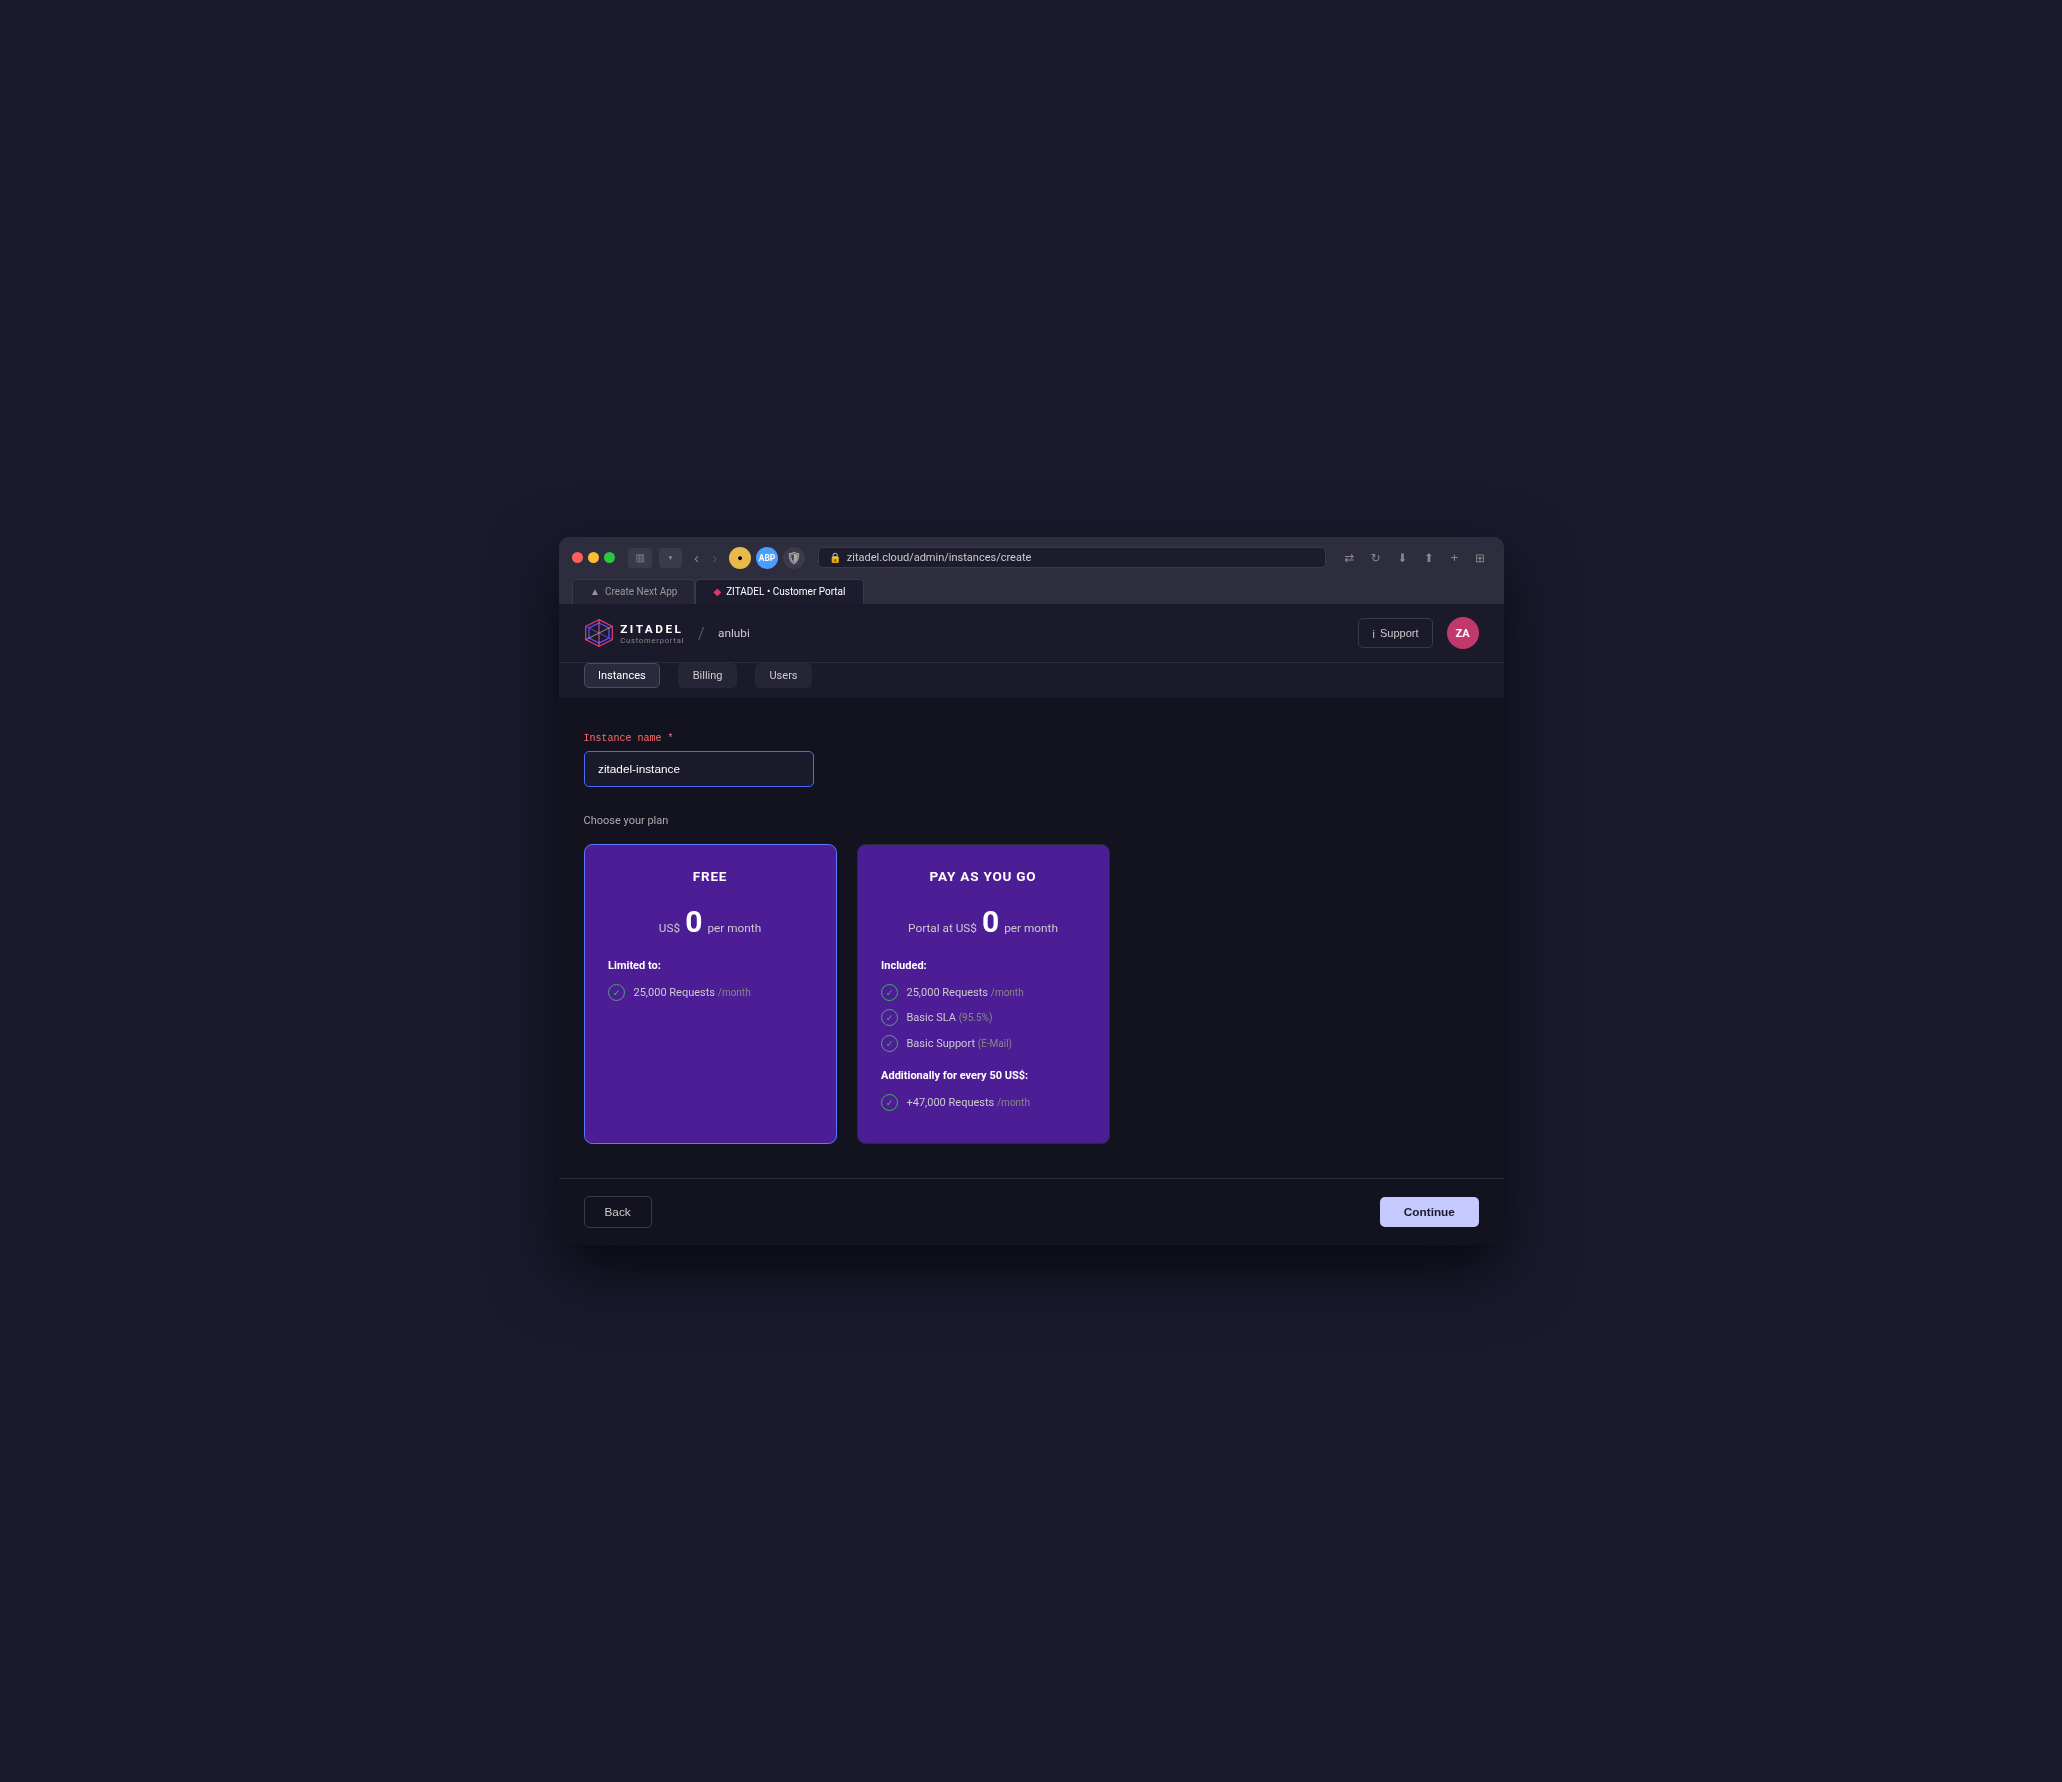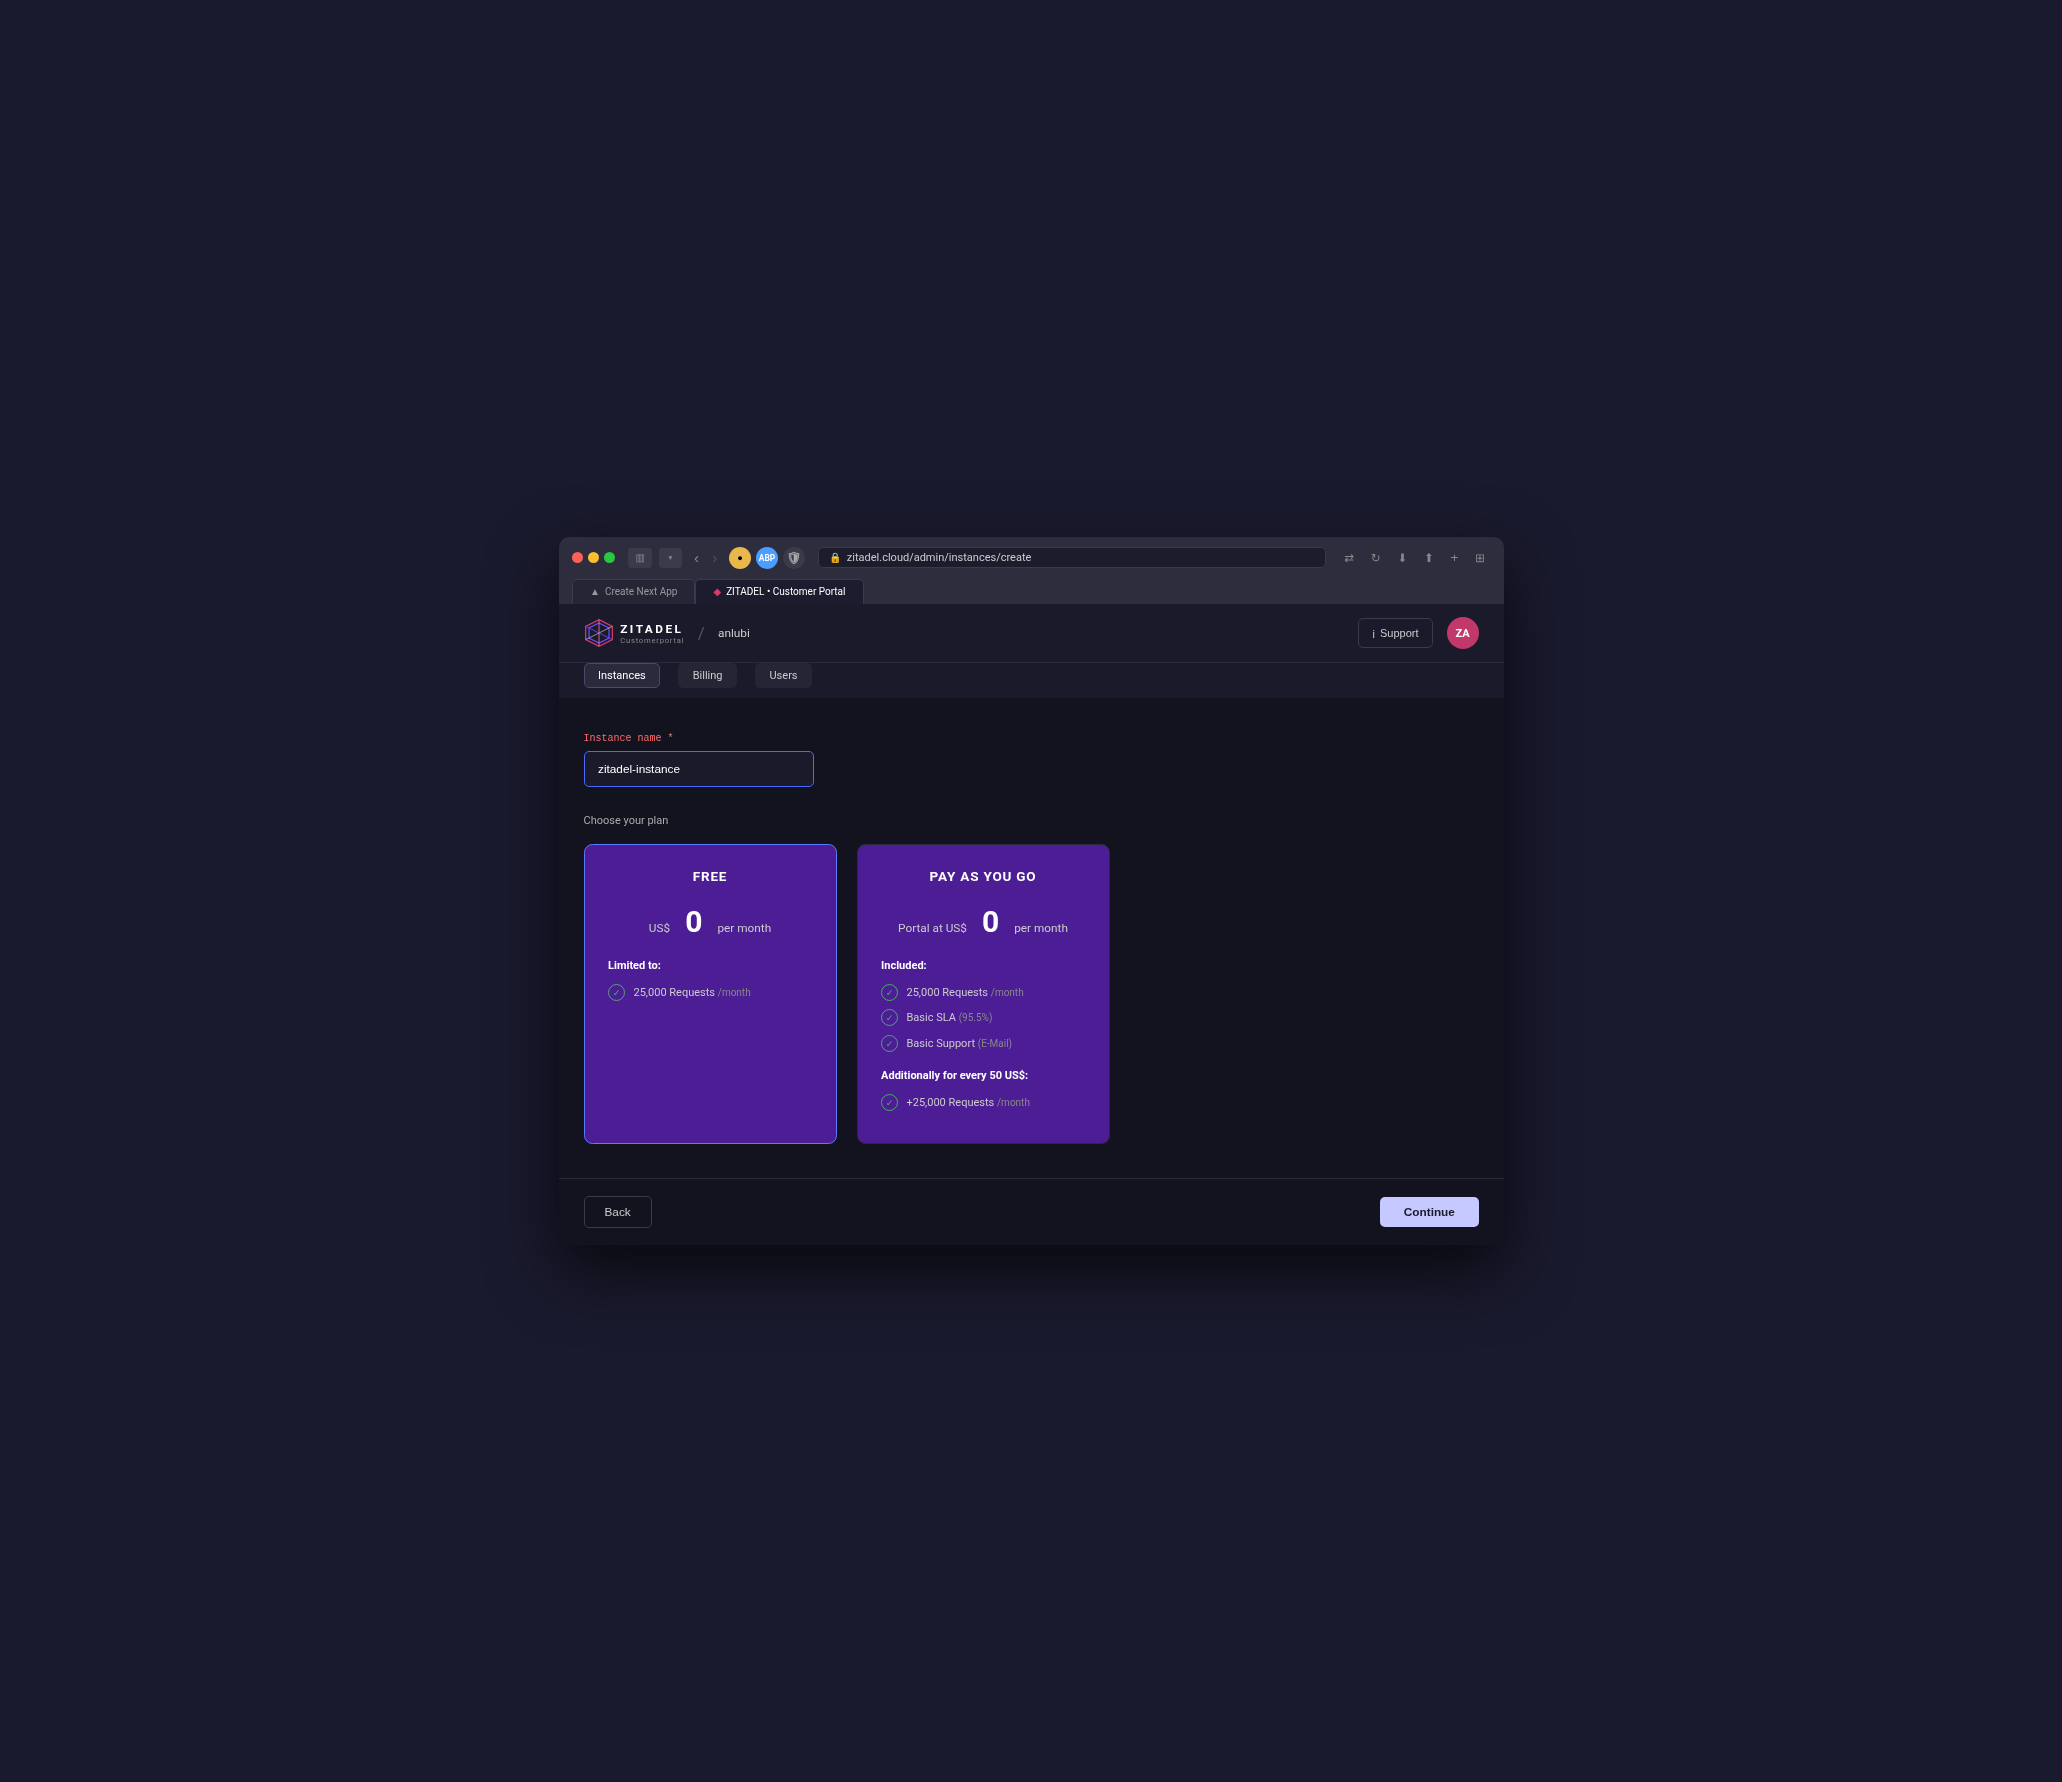--- a/index.html
+++ b/index.html
@@ -344,21 +344,21 @@
       color: #fff;
       text-align: center;
       margin-bottom: 20px;
       letter-spacing: 0.8px;
     }
 
     .plan-price {
       display: flex;
       align-items: baseline;
       justify-content: center;
-      gap: 15px;
+      gap: 5px;
       margin-bottom: 20px;
       color: #ccc;
       font-size: 11.8px;
     }
 
     .plan-price-amount {
       font-size: 30px;
       font-weight: 700;
       color: #fff;
     }
@@ -598,21 +598,21 @@
               <span>
                 <span>Basic Support</span>
                 <span class="feature-secondary">(E-Mail)</span>
               </span>
             </div>
             <div class="plan-additional-section">
               <div class="plan-section-header">Additionally for every 50 US$:</div>
               <div class="plan-feature">
                 <div class="check-icon">✓</div>
                 <span>
-                  <span>+25,000 Requests</span>
+                  <span>+47,000 Requests</span>
                   <span class="feature-secondary">/month</span>
                 </span>
               </div>
             </div>
           </div>
 
         </div>
       </div>
     </div>
 

